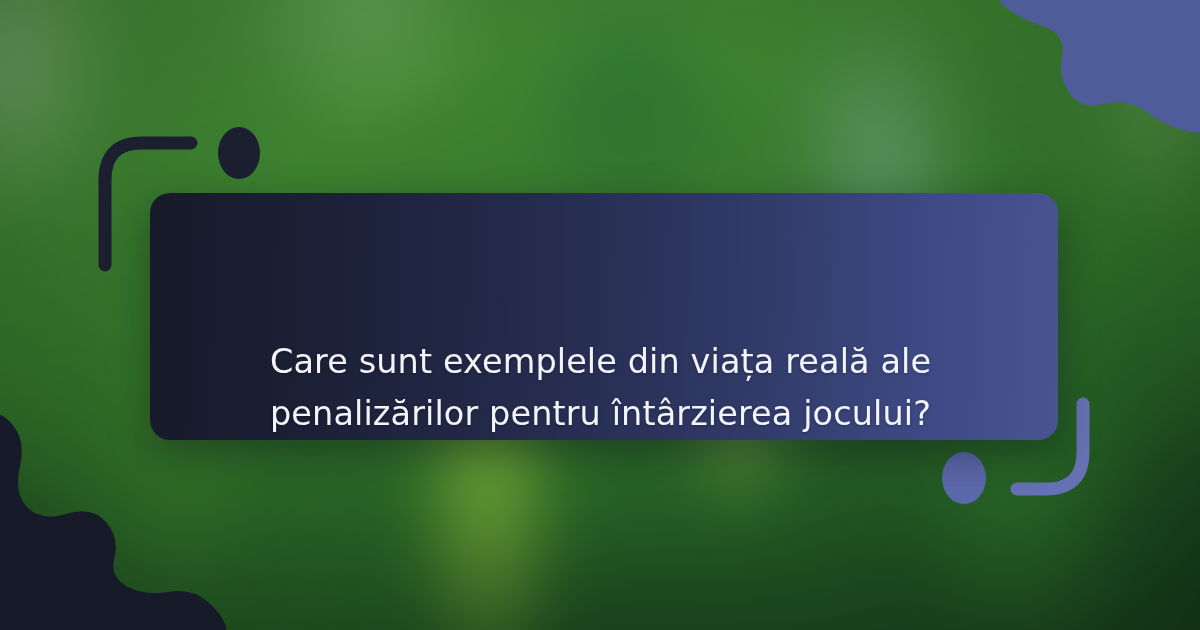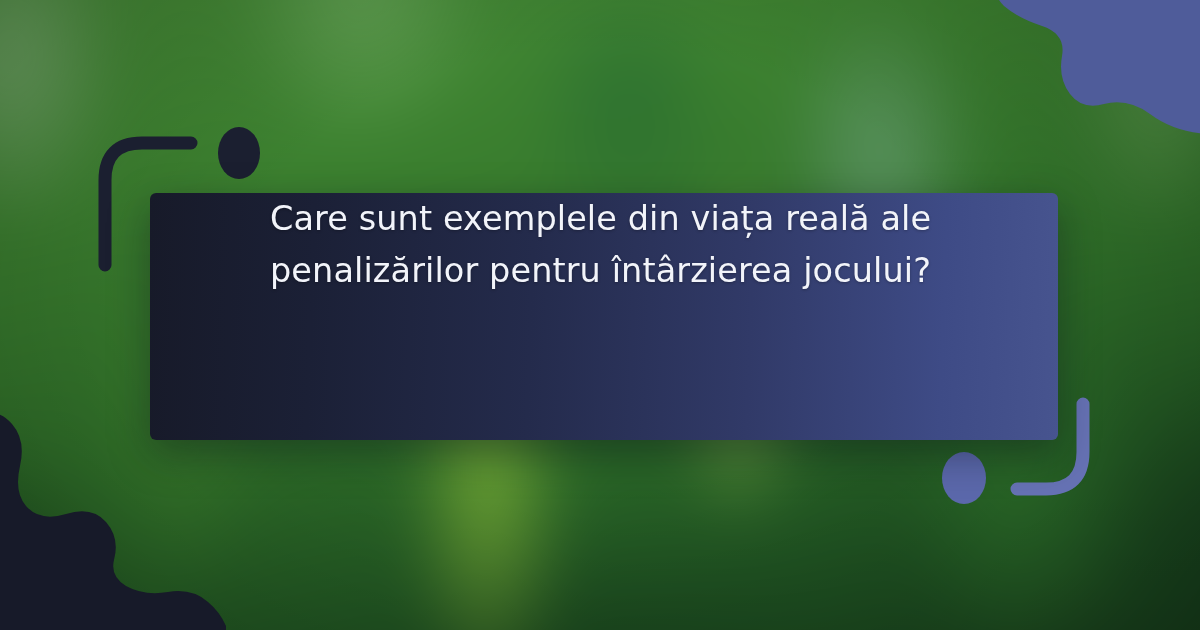--- a/index.html
+++ b/index.html
@@ -67,31 +67,31 @@
   .deco-elbow-br { left: 1010px; top: 404px; }
   .deco-dot-br   { left: 941px;  top: 451px; }
 
   
   .card {
     position: absolute;
     left: 150px;
     top: 193px;
     width: 908px;
     height: 247px;
-    border-radius: 6px;
+    border-radius: 20px;
     background: linear-gradient(92deg,
         #171a29 0%,
         #1b2036 18%,
         #242b4c 42%,
         #313a68 66%,
         #3e4b86 87%,
         #47548f 100%);
     box-shadow: 0 14px 40px rgba(8,12,26,.40);
     display: flex;
-    align-items: flex-start;
+    align-items: flex-end;
   }
 
   .card-inner {
     width: 100%;
     padding: 0 64px 0 120px;
   }
 
   .question-text {
     color: #f2f4fa;
     font-size: 33.5px;

